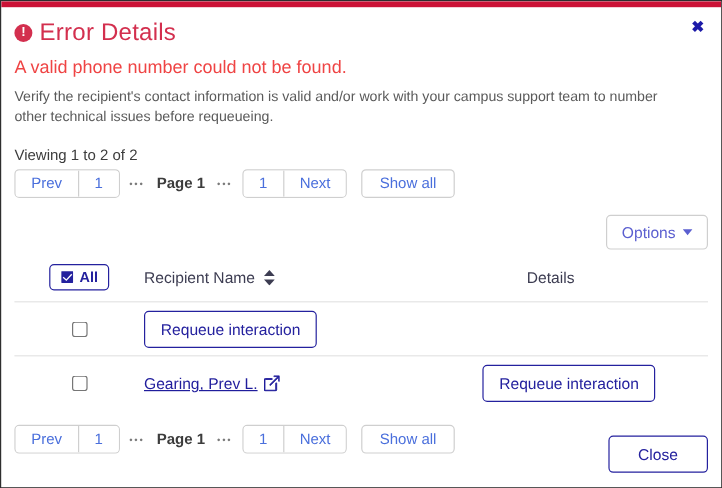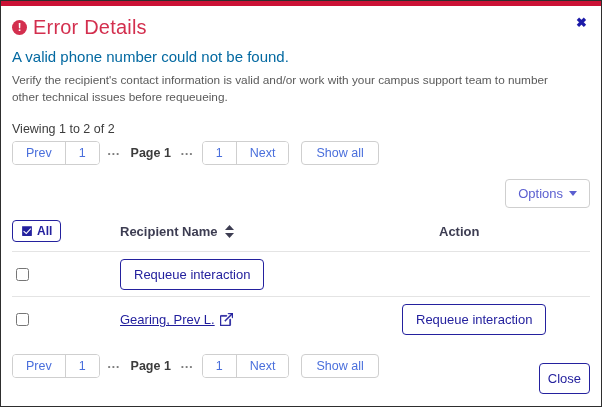--- a/index.html
+++ b/index.html
@@ -23,21 +23,21 @@
     margin-right:6px; flex:0 0 auto;
   }
   .title { color:#d32f4e; font-size:20px; letter-spacing:.2px; }
   .close-x {
     position:absolute; top:15px; right:14px;
     background:none; border:none; padding:0; cursor:pointer;
     color:#1c1aa8; font-size:13px; font-weight:bold; line-height:1;
   }
 
   .body { padding:0 11px; }
-  .subtitle { font-size:15px; color:#0369a1; margin:7px 0 0 0; font-weight:normal; }
+  .subtitle { font-size:15px; color:#ef4444; margin:7px 0 0 0; font-weight:normal; }
   .description { font-size:11.8px; color:#5a5a5a; line-height:1.45; margin:7px 0 0 0; max-width:566px; }
 
   .viewing { font-size:12.5px; color:#3c3c3c; margin:16px 0 5px 0; }
 
   
   .pagination { display:flex; align-items:center; font-size:12.5px; }
   .pg-group {
     display:inline-flex; border:1px solid #cfcfcf; border-radius:4px; overflow:hidden; background:#fff;
   }
   .pg-cell {
@@ -61,22 +61,22 @@
     padding:6px 12px; color:#5b5fd0; font-size:13px; cursor:pointer;
     font-family:"Liberation Sans", sans-serif;
   }
   .caret-down { width:0; height:0; border-left:4px solid transparent; border-right:4px solid transparent; border-top:5px solid #5b5fd0; }
 
   
   .tbl-header, .tbl-row {
     display:grid; grid-template-columns:108px 282px 1fr; align-items:center;
   }
   .tbl-header { padding:6px 0 9px 0; border-bottom:1px solid #e4e4e4; }
-  .col-center { display:flex; justify-content:flex-start; }
-  .hdr-text { font-size:13px; font-weight:bold; color:#3d3d52; display:inline-flex; align-items:center; gap:7px; }
+  .col-center { display:flex; justify-content:center; }
+  .hdr-text { font-size:13px; font-weight:normal; color:#3d3d52; display:inline-flex; align-items:center; gap:7px; }
   .hdr-action { padding-left:37px; }
   .all-btn {
     display:inline-flex; align-items:center; gap:4px;
     border:1px solid #24219e; border-radius:4px; background:#fff;
     padding:3px 8px; color:#24219e; font-size:12px; font-weight:bold; cursor:pointer;
     font-family:"Liberation Sans", sans-serif;
   }
   .sort-icon { display:inline-block; cursor:pointer; }
 
   .tbl-row { height:45px; }
@@ -92,21 +92,21 @@
     border:1px solid #24219e; border-radius:4px; background:#fff;
     padding:7px 13px; color:#24219e; font-size:13px; cursor:pointer;
     font-family:"Liberation Sans", sans-serif;
   }
 
   .bottom-pagination { margin-top:12px; }
 
   .footer-close {
     position:absolute; right:11px; bottom:12px;
     border:1px solid #24219e; border-radius:4px; background:#fff;
-    padding:7px 8px; color:#24219e; font-size:13px; cursor:pointer;
+    padding:7px 24px; color:#24219e; font-size:13px; cursor:pointer;
     font-family:"Liberation Sans", sans-serif;
   }
 </style>
 </head>
 <body>
 
 <div class="modal">
   <div class="top-strip"></div>
 
   <div class="header">
@@ -153,21 +153,21 @@
           <span>All</span>
         </button>
       </span>
       <span class="hdr-text">
         <span>Recipient Name</span>
         <svg class="sort-icon" width="9" height="13" viewBox="0 0 9 13" fill="#3d3d52">
             <path d="M4.5 0 9 5H0z"></path>
             <path d="M0 8h9l-4.5 5z"></path>
           </svg>
       </span>
-      <span class="hdr-text hdr-action">Action</span>
+      <span class="hdr-text hdr-action">Details</span>
     </div>
 
     <div class="tbl-row bordered">
       <span class="col-center">
         <input type="checkbox" class="row-check" style="">
       </span>
       <button class="requeue-btn">Requeue interaction</button>
     </div>
 
     <div class="tbl-row">

